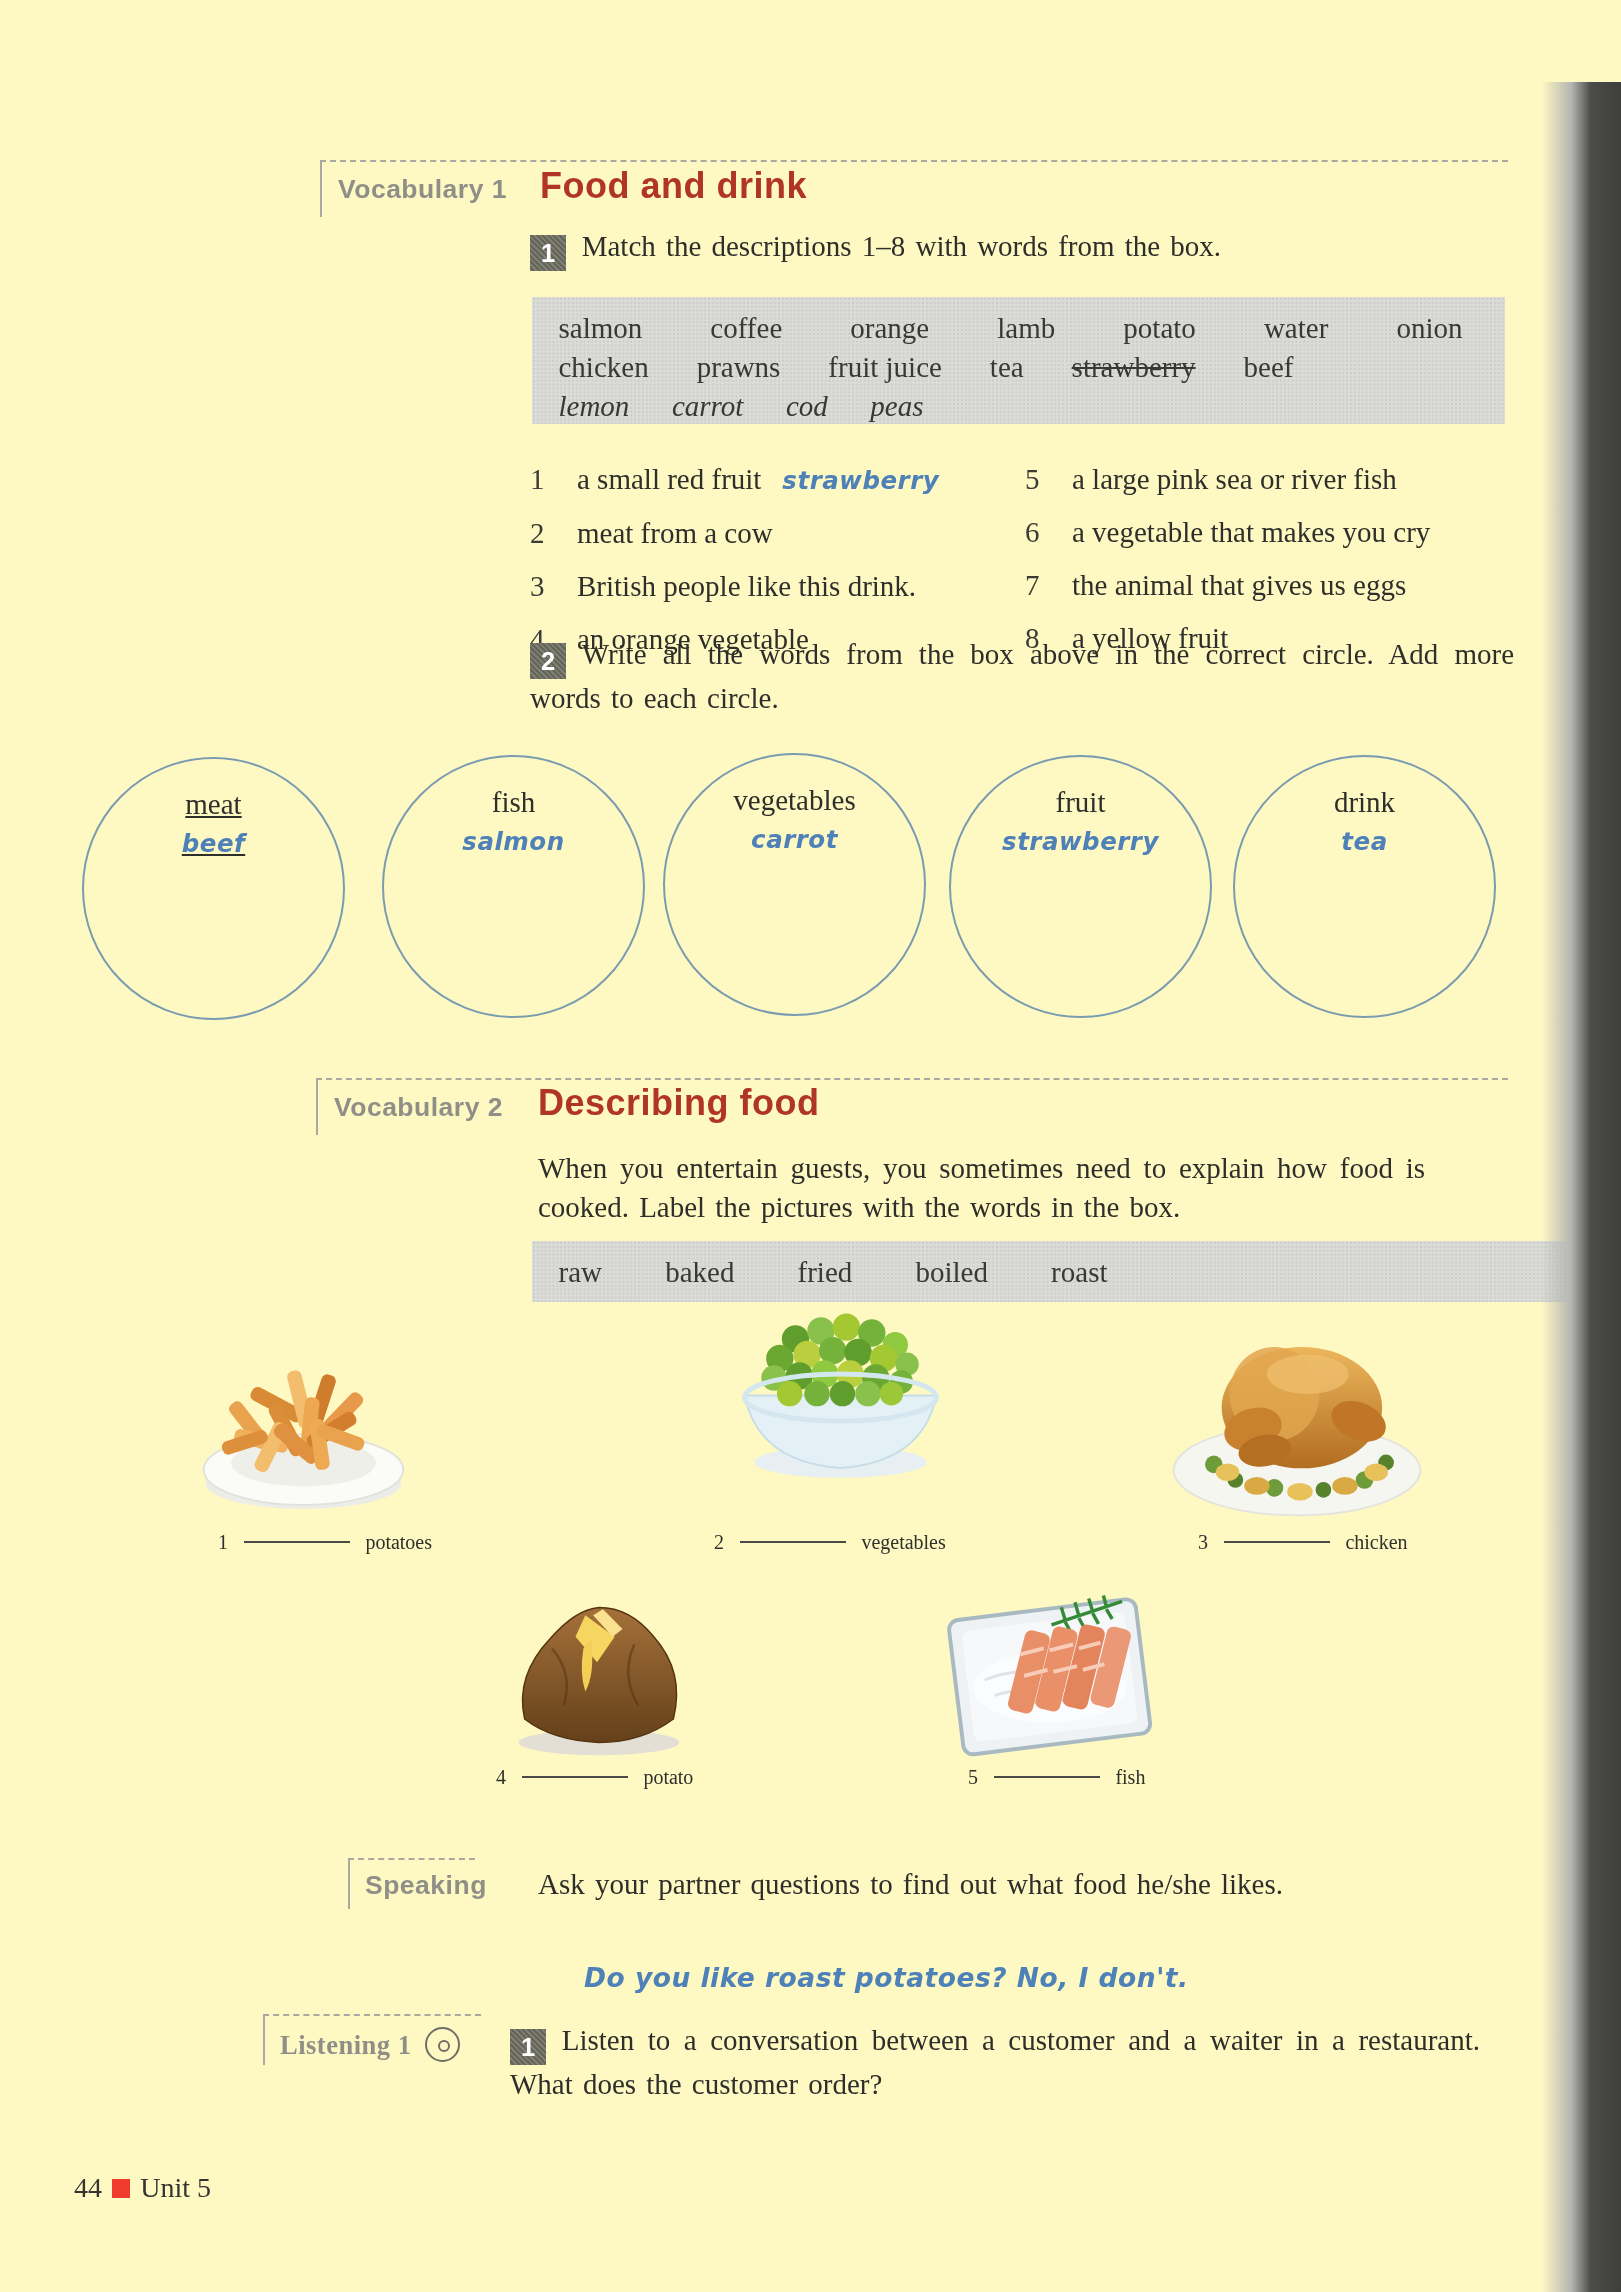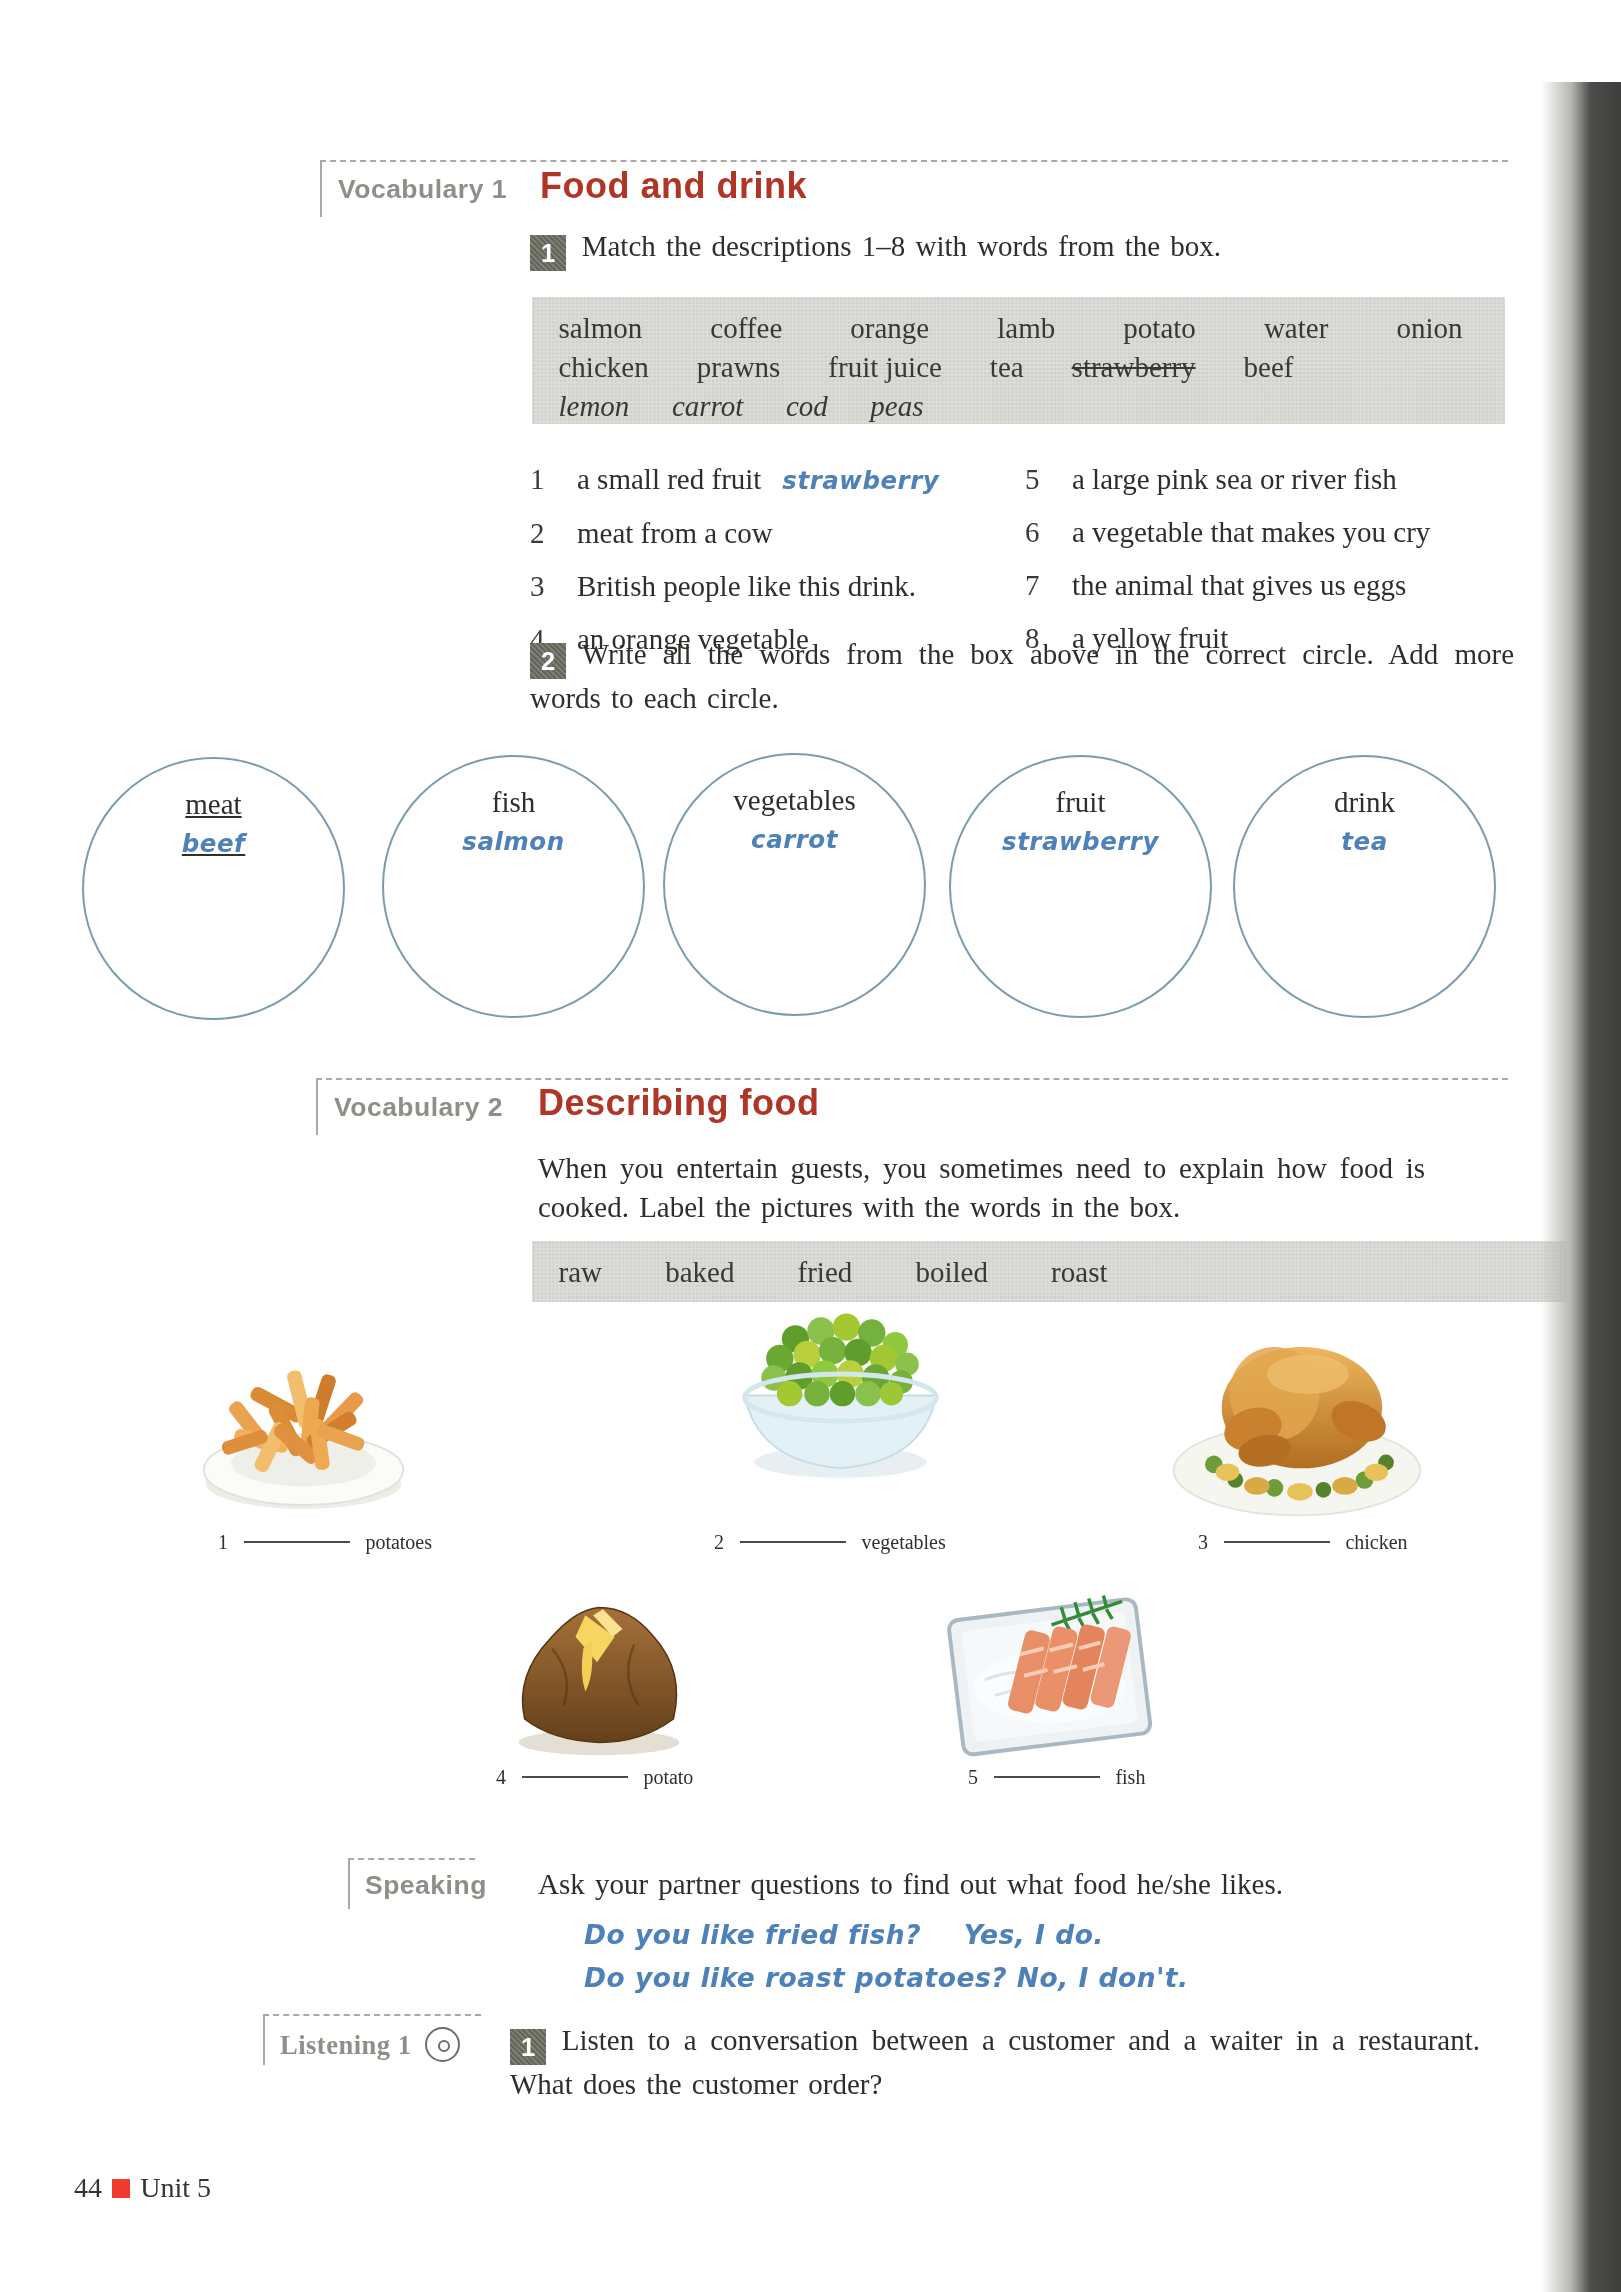--- a/index.html
+++ b/index.html
@@ -1,16 +1,16 @@
 <!DOCTYPE html>
 <html><head>
 <meta charset="utf-8">
 <style>
   html,body{margin:0;padding:0;background:#e9e9e6;}
-  #page{position:relative;width:1621px;height:2293px;background:#ffffff;overflow:hidden;
+  #page{position:relative;width:1621px;height:2293px;background:#fef9c3;overflow:hidden;
         font-family:"Liberation Serif",serif;color:#2e2e2a;}
 
   
   .sec-line{position:absolute;border-top:2px dashed #a9a9a2;height:0;}
   .sec-tick{position:absolute;border-left:2px solid #a9a9a2;width:0;}
   .sec-label{position:absolute;font-family:"Liberation Sans",sans-serif;font-weight:bold;
              color:#8f8f88;font-size:26.5px;letter-spacing:0.5px;}
   .sec-title{position:absolute;font-family:"Liberation Sans",sans-serif;font-weight:bold;
              color:#b03527;font-size:36px;letter-spacing:0.5px;}
 
@@ -311,24 +311,20 @@
   </div>
   <div class="pic-label" style="left:968px;top:1766px;">
     <span>5</span><span class="blank"></span><span>fish</span>
   </div>
 
   <div class="sec-line" style="left:348px;top:1858px;width:127px;"></div>
   <div class="sec-tick" style="left:348px;top:1858px;height:51px;"></div>
   <div class="sec-label" style="left:365px;top:1870px;">Speaking</div>
   <div class="body-text" style="position:absolute;left:538px;top:1865px;white-space:nowrap;">Ask your partner questions to find out what food he/she likes.</div>
 
-  <div class="hand" style="position:absolute;left:584px;top:1919px;font-size:26.5px;">
-    <span>Do you like fried fish?</span>
-    <span style="margin-left:33px;">Yes, I do.</span>
-  </div>
   <div class="hand" style="position:absolute;left:584px;top:1962px;font-size:26.5px;">
     <span>Do you like roast potatoes?</span>
     <span style="">No, I don't.</span>
   </div>
 
   <div class="sec-line" style="left:263px;top:2014px;width:218px;"></div>
   <div class="sec-tick" style="left:263px;top:2014px;height:51px;"></div>
   <div style="position:absolute;left:280px;top:2027px;white-space:nowrap;">
     <span class="sec-label" style="position:static;font-family:Liberation Serif, serif;">Listening 1</span><span class="cd-icon"></span>
   </div>

